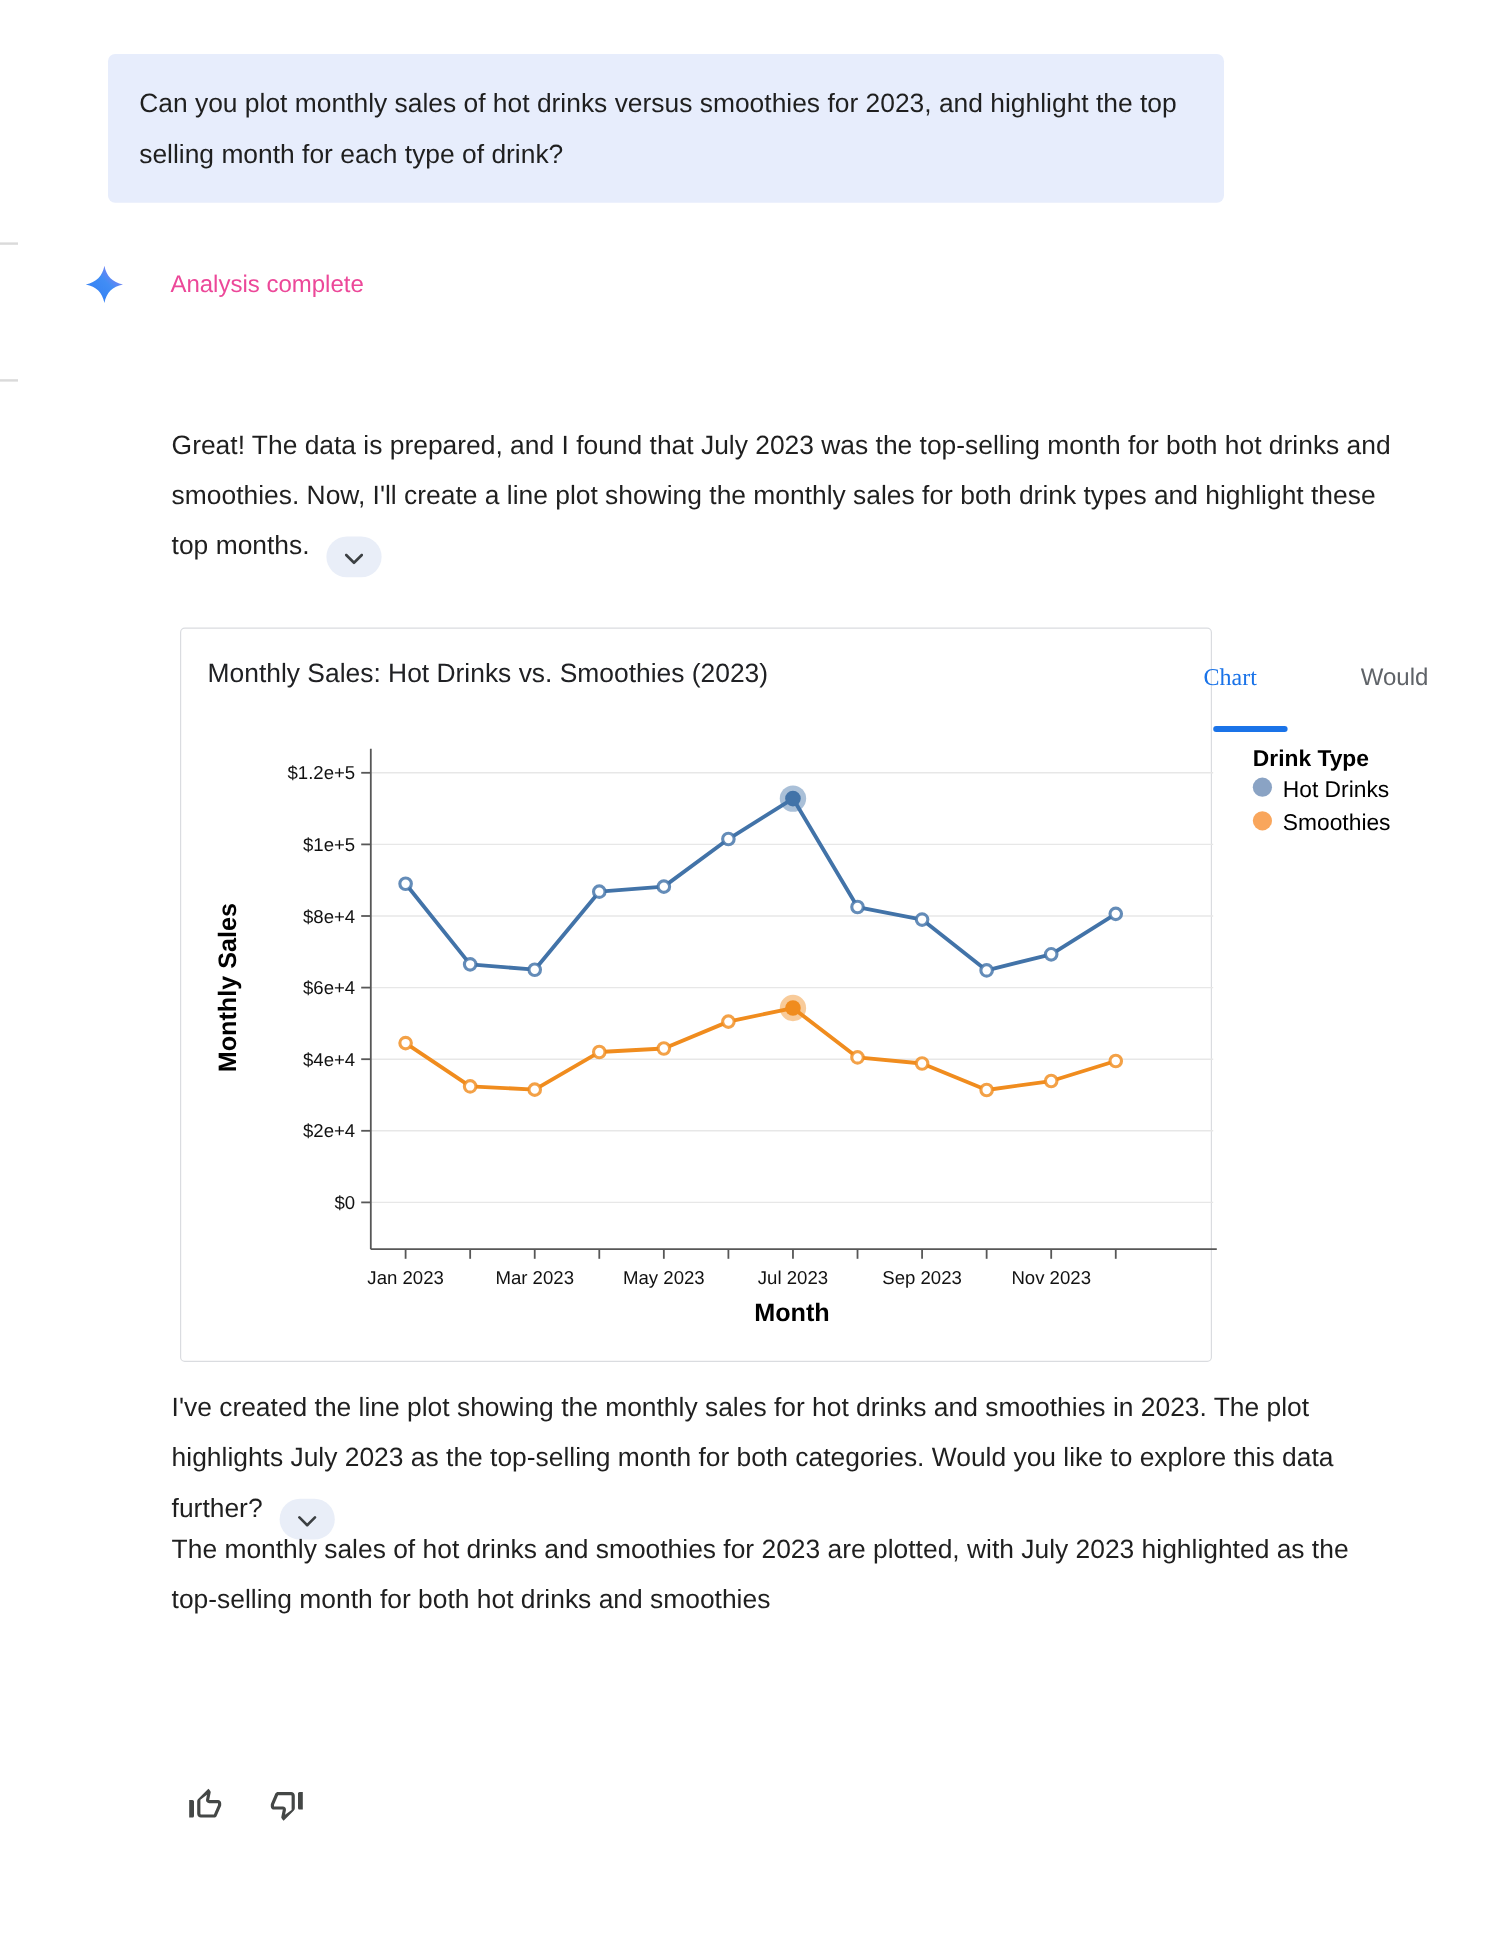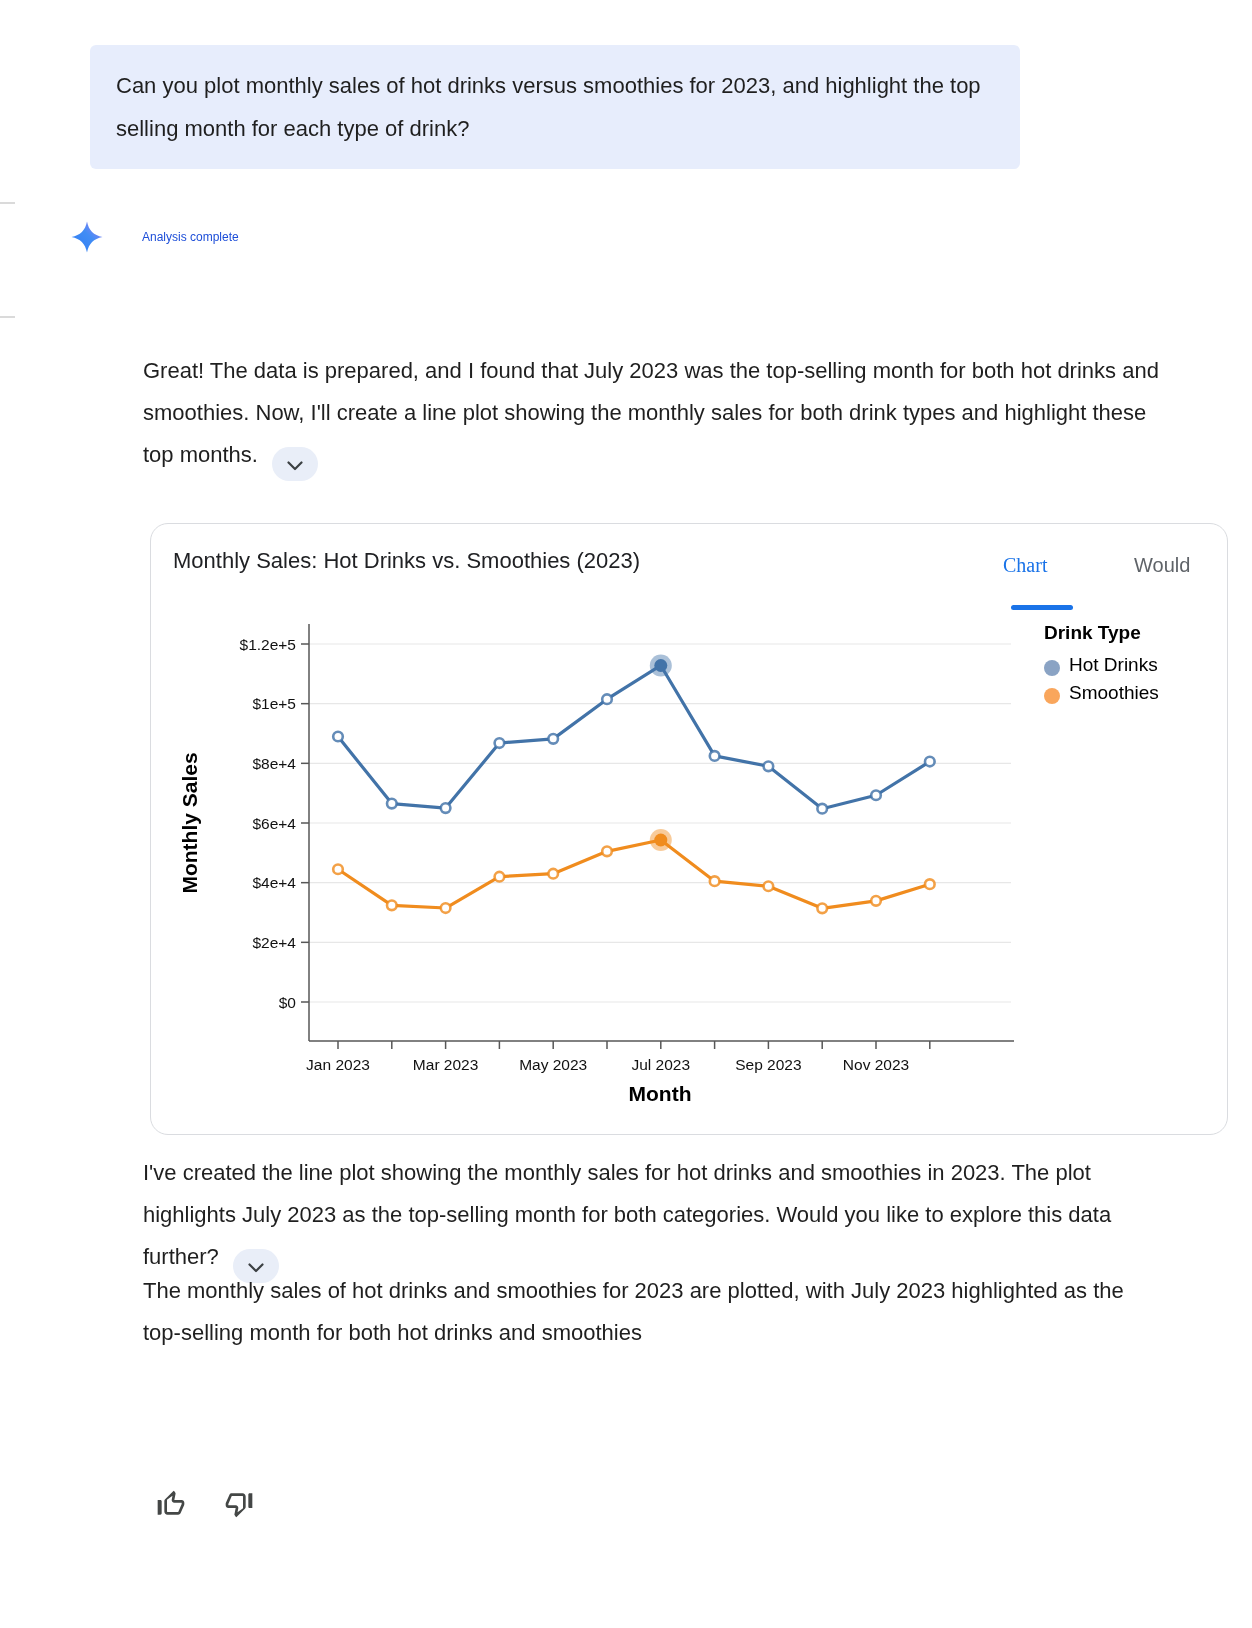--- a/index.html
+++ b/index.html
@@ -5,40 +5,40 @@
   html,body{margin:0;padding:0;background:#ffffff;}
   body{width:1252px;height:1628px;position:relative;font-family:"Liberation Sans",sans-serif;color:#1f1f1f;overflow:hidden;}
 
   .edge-tick{position:absolute;left:0;width:15px;height:2px;background:#dadada;}
 
   
   .user-bubble{position:absolute;left:90px;top:45px;width:878px;background:#e7edfc;border-radius:6px;padding:19px 26px;font-size:22px;line-height:43px;color:#1f1f1f;}
 
   
   .status-row{position:absolute;left:70px;top:220px;display:flex;align-items:center;gap:38px;}
-  .status-label{font-size:12px;color:#1d4ed8;}
+  .status-label{font-size:20px;color:#ec4899;}
 
   .para{position:absolute;left:143px;width:1022px;font-size:22px;line-height:42px;color:#1f1f1f;}
   .pill{display:inline-flex;align-items:center;justify-content:center;width:46px;height:34px;border-radius:17px;background:#e9eef8;margin-left:14px;vertical-align:-9px;cursor:pointer;}
 
   
-  .card{position:absolute;left:150px;top:523px;width:1078px;height:612px;background:#fff;border:1px solid #dadce0;border-radius:18px;box-sizing:border-box;}
+  .card{position:absolute;left:150px;top:523px;width:860px;height:612px;background:#fff;border:1px solid #dadce0;border-radius:4px;box-sizing:border-box;}
   .card-title{position:absolute;left:22px;top:24px;font-size:22px;font-weight:500;color:#202124;}
   .tab{position:absolute;top:30px;font-size:20px;cursor:pointer;}
   .tab-chart{left:852px;color:#1a73e8;font-family:Liberation Serif, serif;}
   .tab-table{left:983px;color:#5f6368;}
   .tab-underline{position:absolute;left:860px;top:81px;width:62px;height:5px;border-radius:3px;background:#1a73e8;}
 
   .chart-svg{position:absolute;left:0;top:0;width:1078px;height:612px;}
   .tick{font-family:"Liberation Sans",sans-serif;font-size:15.5px;fill:#111;}
   .axis-title{font-family:"Liberation Sans",sans-serif;font-size:21px;font-weight:bold;fill:#000;}
 
   .legend{position:absolute;left:893px;top:98px;}
   .legend-title{font-size:19px;font-weight:bold;color:#000;margin-bottom:4px;}
-  .legend-item{display:flex;align-items:flex-end;gap:9px;height:28px;font-size:19px;color:#000;cursor:pointer;}
+  .legend-item{display:flex;align-items:flex-start;gap:9px;height:28px;font-size:19px;color:#000;cursor:pointer;}
   .legend-dot{width:16px;height:16px;border-radius:50%;flex:0 0 auto;}
 
   .feedback{position:absolute;left:155px;top:1488px;display:flex;gap:36px;}
   .fb-btn{width:32px;height:32px;cursor:pointer;color:#444746;}
   .fb-btn svg{width:32px;height:32px;display:block;}
 </style>
 </head>
 <body>
 
 <div class="edge-tick" style="top:202px;"></div>

